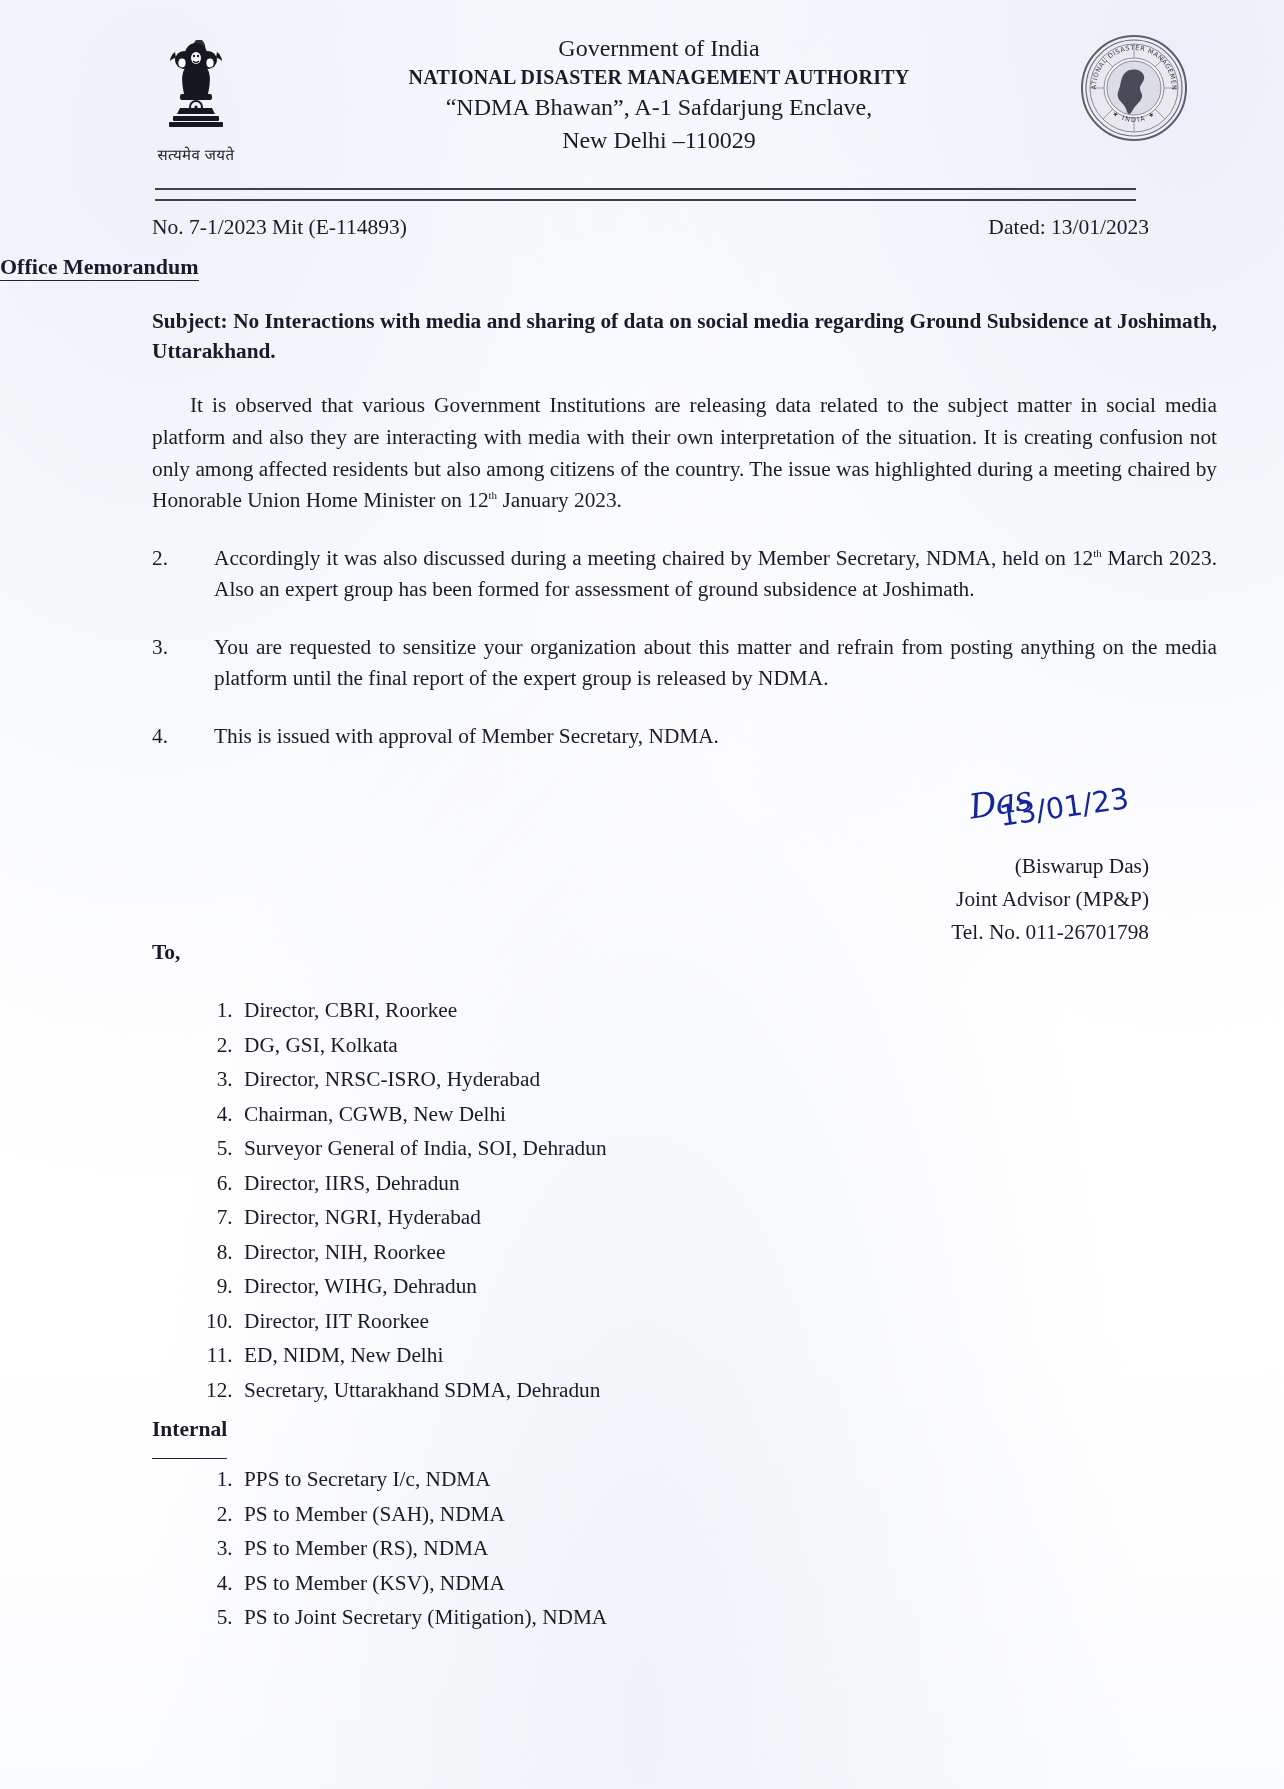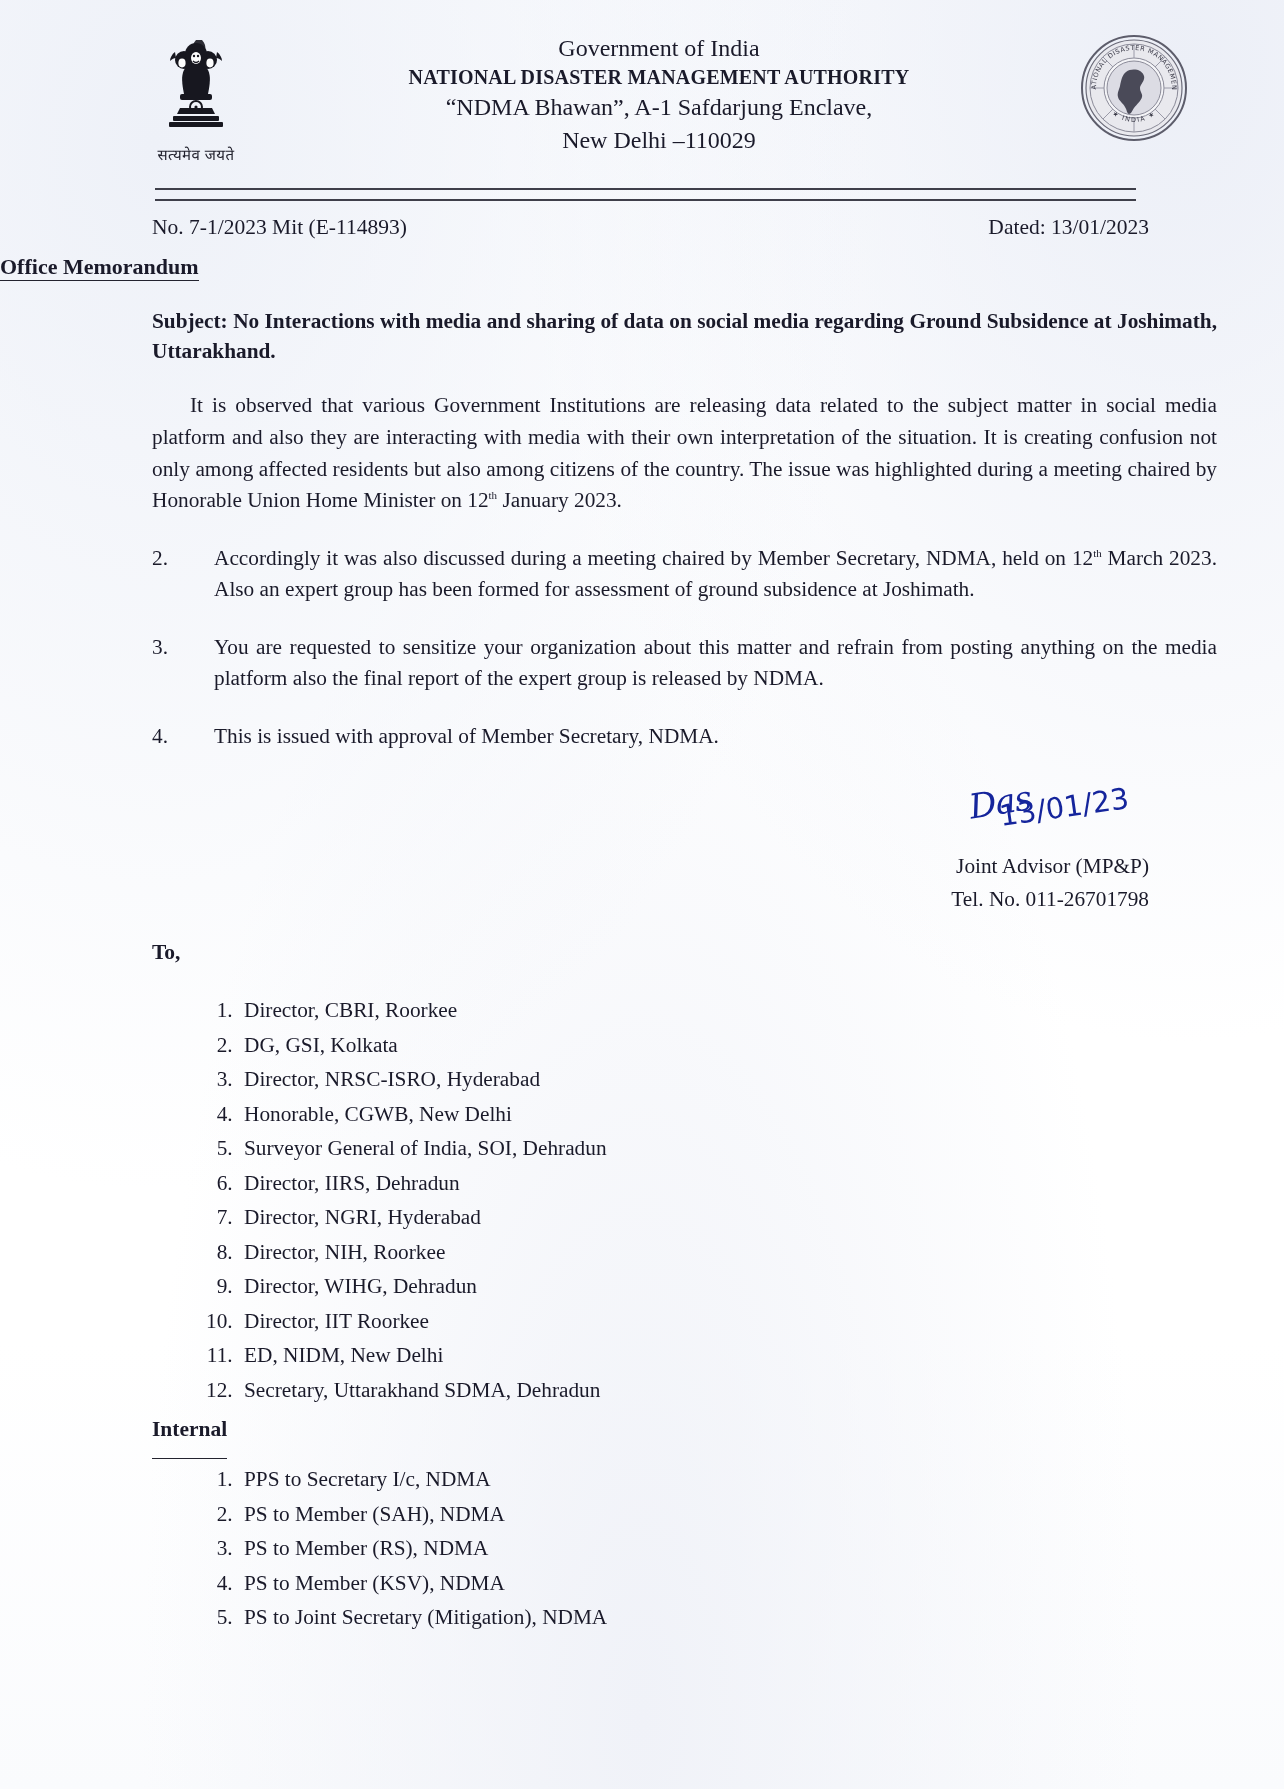--- a/index.html
+++ b/index.html
@@ -312,45 +312,46 @@
 
     <div class="numpara">
       <div class="num">2.</div>
       <div class="txt">
         <span>Accordingly it was also discussed during a meeting chaired by Member Secretary, NDMA, held on 12</span><sup>th</sup><span> March 2023. Also an expert group has been formed for assessment of ground subsidence at Joshimath.</span>
       </div>
     </div>
 
     <div class="numpara">
       <div class="num">3.</div>
-      <div class="txt">You are requested to sensitize your organization about this matter and refrain from posting anything on the media platform also the final report of the expert group is released by NDMA.</div>
+      <div class="txt">You are requested to sensitize your organization about this matter and refrain from posting anything on the media platform until the final report of the expert group is released by NDMA.</div>
     </div>
 
     <div class="numpara">
       <div class="num">4.</div>
       <div class="txt">This is issued with approval of Member Secretary, NDMA.</div>
     </div>
   </div>
 
   <div class="sign-wrap">
     <div class="sig-ink">Das</div>
     <div class="sig-date">13/01/23</div>
     <div class="sign-lines">
+      <div>(Biswarup Das)</div>
       <div>Joint Advisor (MP&amp;P)</div>
       <div>Tel. No. 011-26701798</div>
     </div>
   </div>
 
   <div class="to-label">To,</div>
 
   <ol class="addr">
     <li>Director, CBRI, Roorkee</li>
     <li>DG, GSI, Kolkata</li>
     <li>Director, NRSC-ISRO, Hyderabad</li>
-    <li>Honorable, CGWB, New Delhi</li>
+    <li>Chairman, CGWB, New Delhi</li>
     <li>Surveyor General of India, SOI, Dehradun</li>
     <li>Director, IIRS, Dehradun</li>
     <li>Director, NGRI, Hyderabad</li>
     <li>Director, NIH, Roorkee</li>
     <li>Director, WIHG, Dehradun</li>
     <li>Director, IIT Roorkee</li>
     <li>ED, NIDM, New Delhi</li>
     <li>Secretary, Uttarakhand SDMA, Dehradun</li>
   </ol>
 

